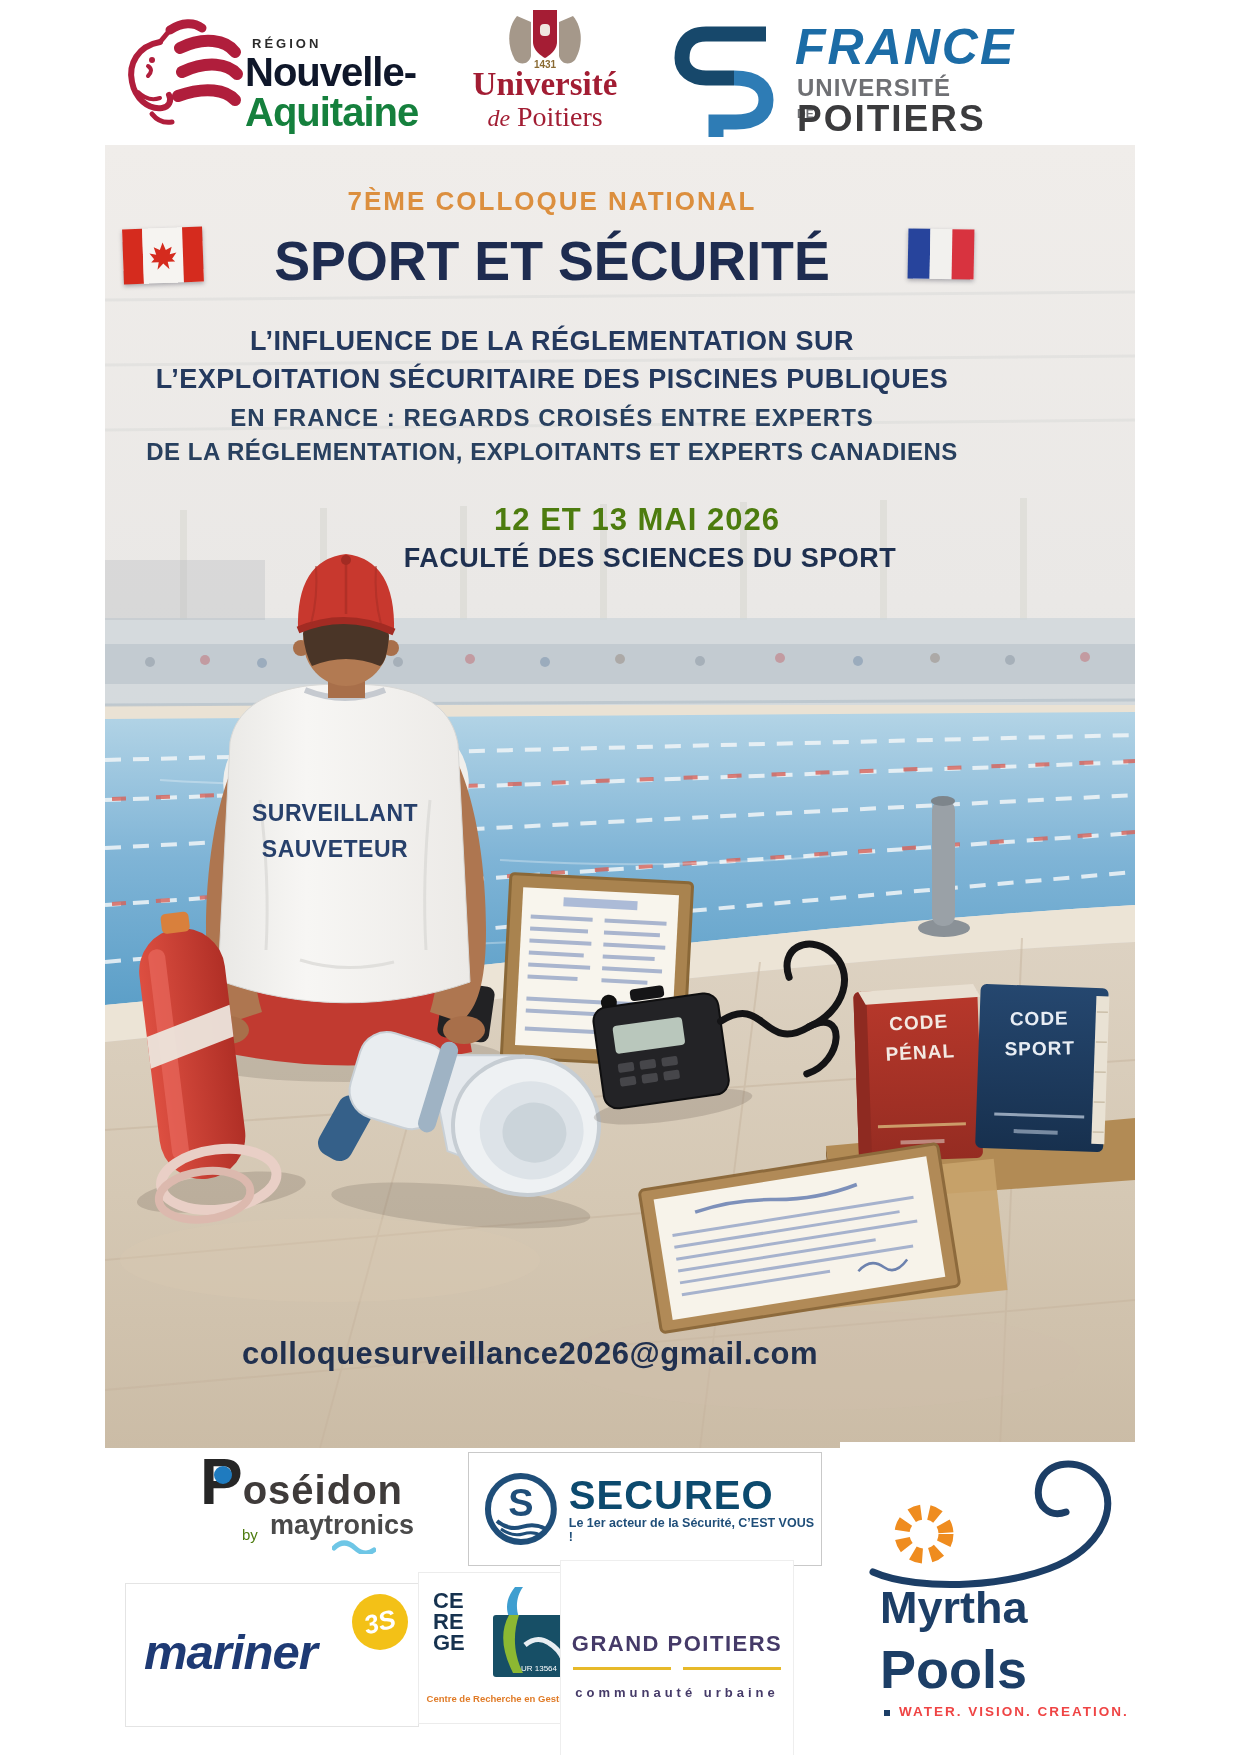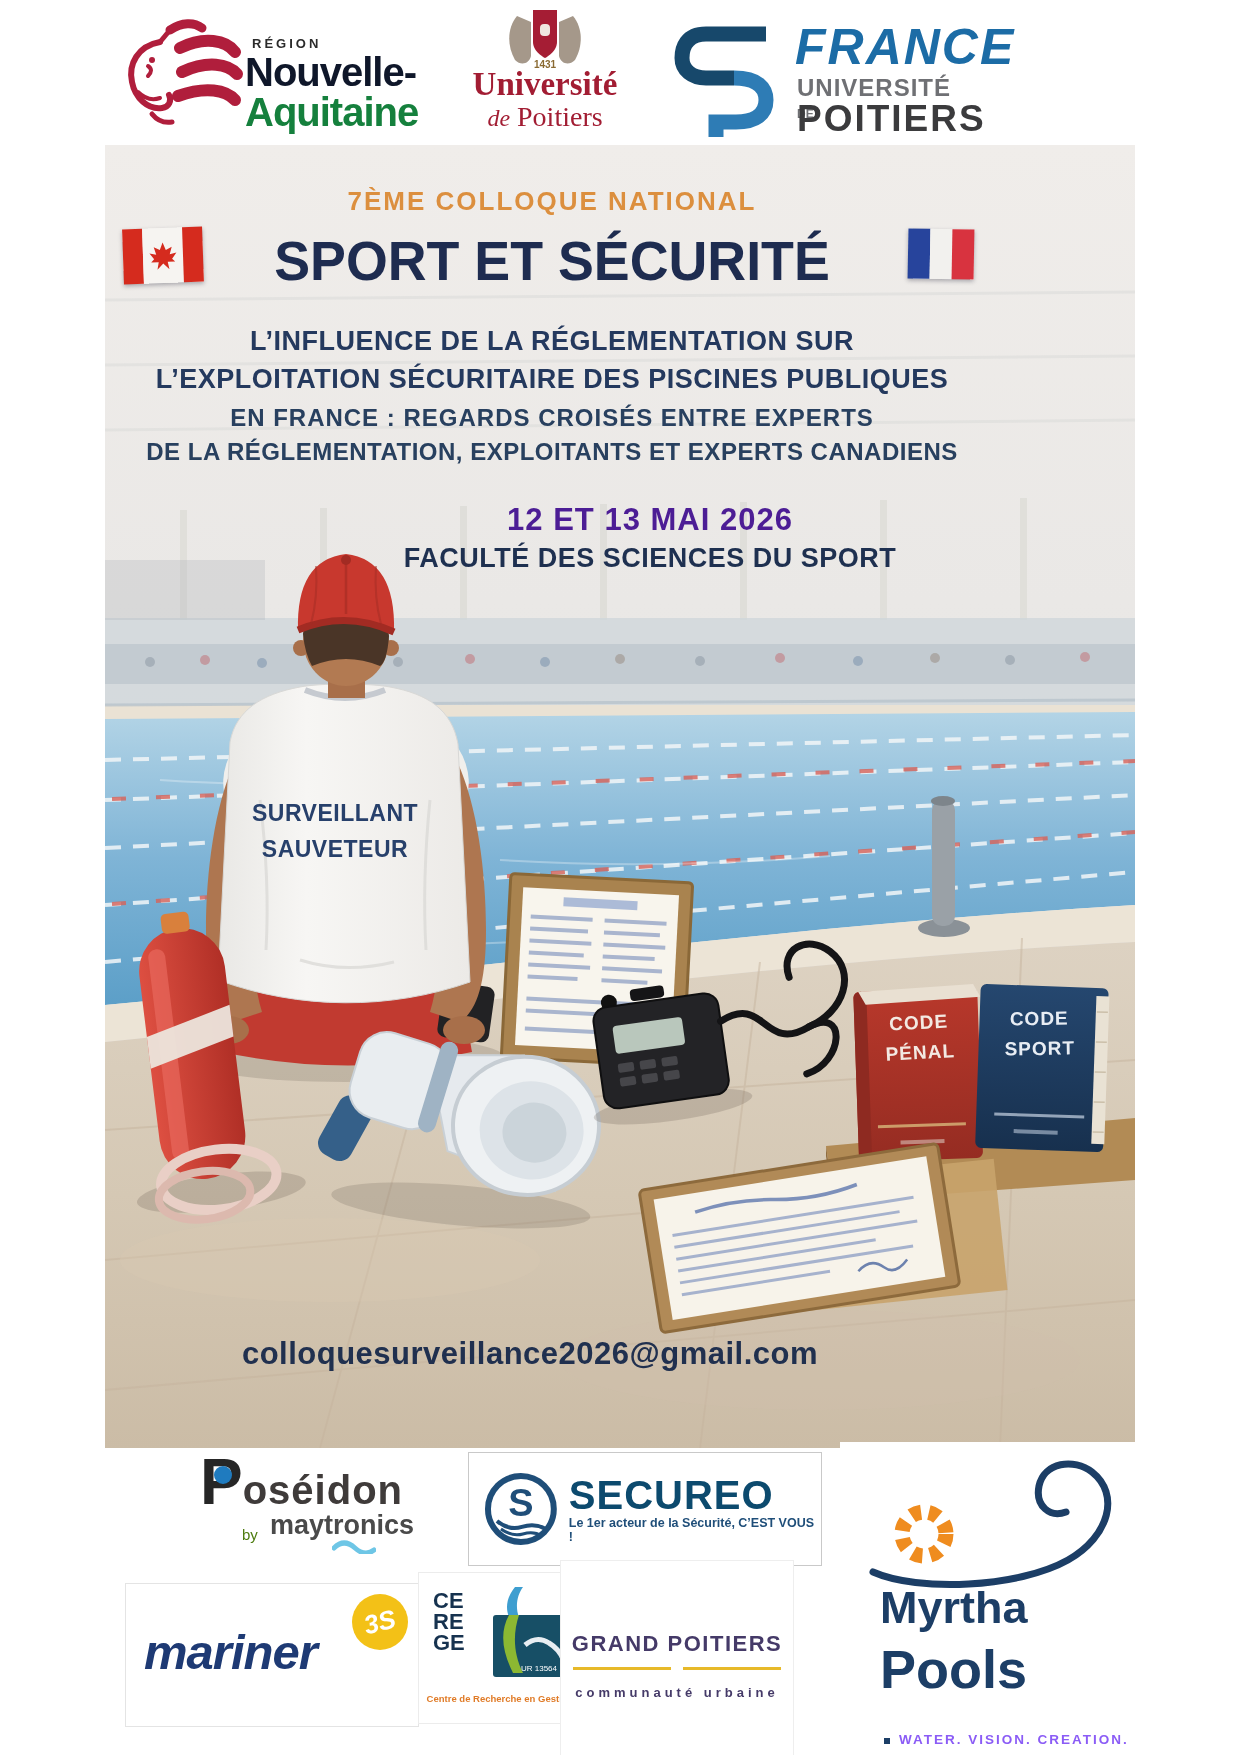--- a/index.html
+++ b/index.html
@@ -25,21 +25,21 @@
 
   
   .kicker{left:37px;top:186px;width:1030px;font-size:26px;font-weight:800;
           color:#dc8f3e;letter-spacing:2px;}
   .title{left:37px;top:228px;width:1030px;font-size:56px;font-weight:800;
          color:#1e2c50;letter-spacing:0px;transform:scaleX(.96);}
   .sub1{left:37px;top:326px;width:1030px;font-size:27px;font-weight:800;color:#24395e;letter-spacing:.5px;}
   .sub2{left:37px;top:364px;width:1030px;font-size:27px;font-weight:800;color:#24395e;letter-spacing:.5px;}
   .sub3{left:37px;top:404px;width:1030px;font-size:24px;font-weight:700;color:#28405f;letter-spacing:1px;}
   .sub4{left:37px;top:438px;width:1030px;font-size:24px;font-weight:700;color:#28405f;letter-spacing:.5px;}
-  .date{left:135px;top:502px;width:1030px;font-size:31px;font-weight:800;color:#4c1d95;letter-spacing:1px;}
+  .date{left:122px;top:502px;width:1030px;font-size:31px;font-weight:800;color:#4d7c0f;letter-spacing:1px;}
   .venue{left:135px;top:543px;width:1030px;font-size:27px;font-weight:800;color:#1e3050;letter-spacing:.5px;}
   .email{left:15px;top:1336px;width:1030px;font-size:31px;font-weight:800;color:#20304f;letter-spacing:.5px;}
 
   .shirt1{left:225px;top:800px;width:220px;font-size:23px;font-weight:800;color:#27406b;letter-spacing:.5px;}
   .shirt2{left:225px;top:836px;width:220px;font-size:23px;font-weight:800;color:#27406b;letter-spacing:.5px;}
 
   .bookred{left:857px;top:1008px;width:125px;font-size:19px;font-weight:800;color:#f3e9e2;
            line-height:1.6;letter-spacing:1px;transform:rotate(-3deg);}
   .bookblue{left:977px;top:1004px;width:125px;font-size:19px;font-weight:800;color:#e8edf4;
             line-height:1.6;letter-spacing:1px;transform:rotate(-1deg);}
@@ -68,21 +68,21 @@
 
   .secureo{left:468px;top:1452px;width:352px;height:112px;border:1px solid #c9c9c9;
            display:flex;align-items:center;}
   .sec-text{margin-left:8px;}
   .sec-name{font-size:40px;font-weight:700;color:#0c4a6e;letter-spacing:1px;line-height:1.05;}
   .sec-tag{font-size:12.5px;font-weight:700;color:#1f4e79;}
 
   .myrtha{left:840px;top:1442px;width:335px;height:300px;}
   .my-l1{position:absolute;left:40px;top:140px;font-size:45px;font-weight:800;color:#1c3e66;letter-spacing:0px;}
   .my-l2{position:absolute;left:40px;top:196px;font-size:54px;font-weight:800;color:#1c3e66;}
-  .my-tag{position:absolute;left:44px;top:262px;font-size:13.5px;font-weight:800;color:#8b5cf6;letter-spacing:2px;margin-top:28px;}
+  .my-tag{position:absolute;left:44px;top:262px;font-size:13.5px;font-weight:800;color:#ef4444;letter-spacing:2px;}
   .my-tag::before{content:"";display:inline-block;width:6px;height:6px;background:#1c3e66;margin-right:9px;}
 
   .mariner{left:125px;top:1583px;width:292px;height:142px;border:1px solid #e4e4e4;}
   .mar-name{position:absolute;left:18px;top:40px;font-size:49px;font-weight:800;
             font-style:italic;color:#1e3a74;letter-spacing:-1px;}
   .mar-badge{position:absolute;left:226px;top:10px;width:56px;height:56px;border-radius:50%;
              background:#f3c117;display:flex;align-items:center;justify-content:center;}
   .mar-badge span{color:#fff;font-size:26px;font-weight:800;font-style:italic;transform:rotate(-14deg);}
 
   .cerege{left:418px;top:1572px;width:162px;height:150px;border:1px solid #ececec;}

